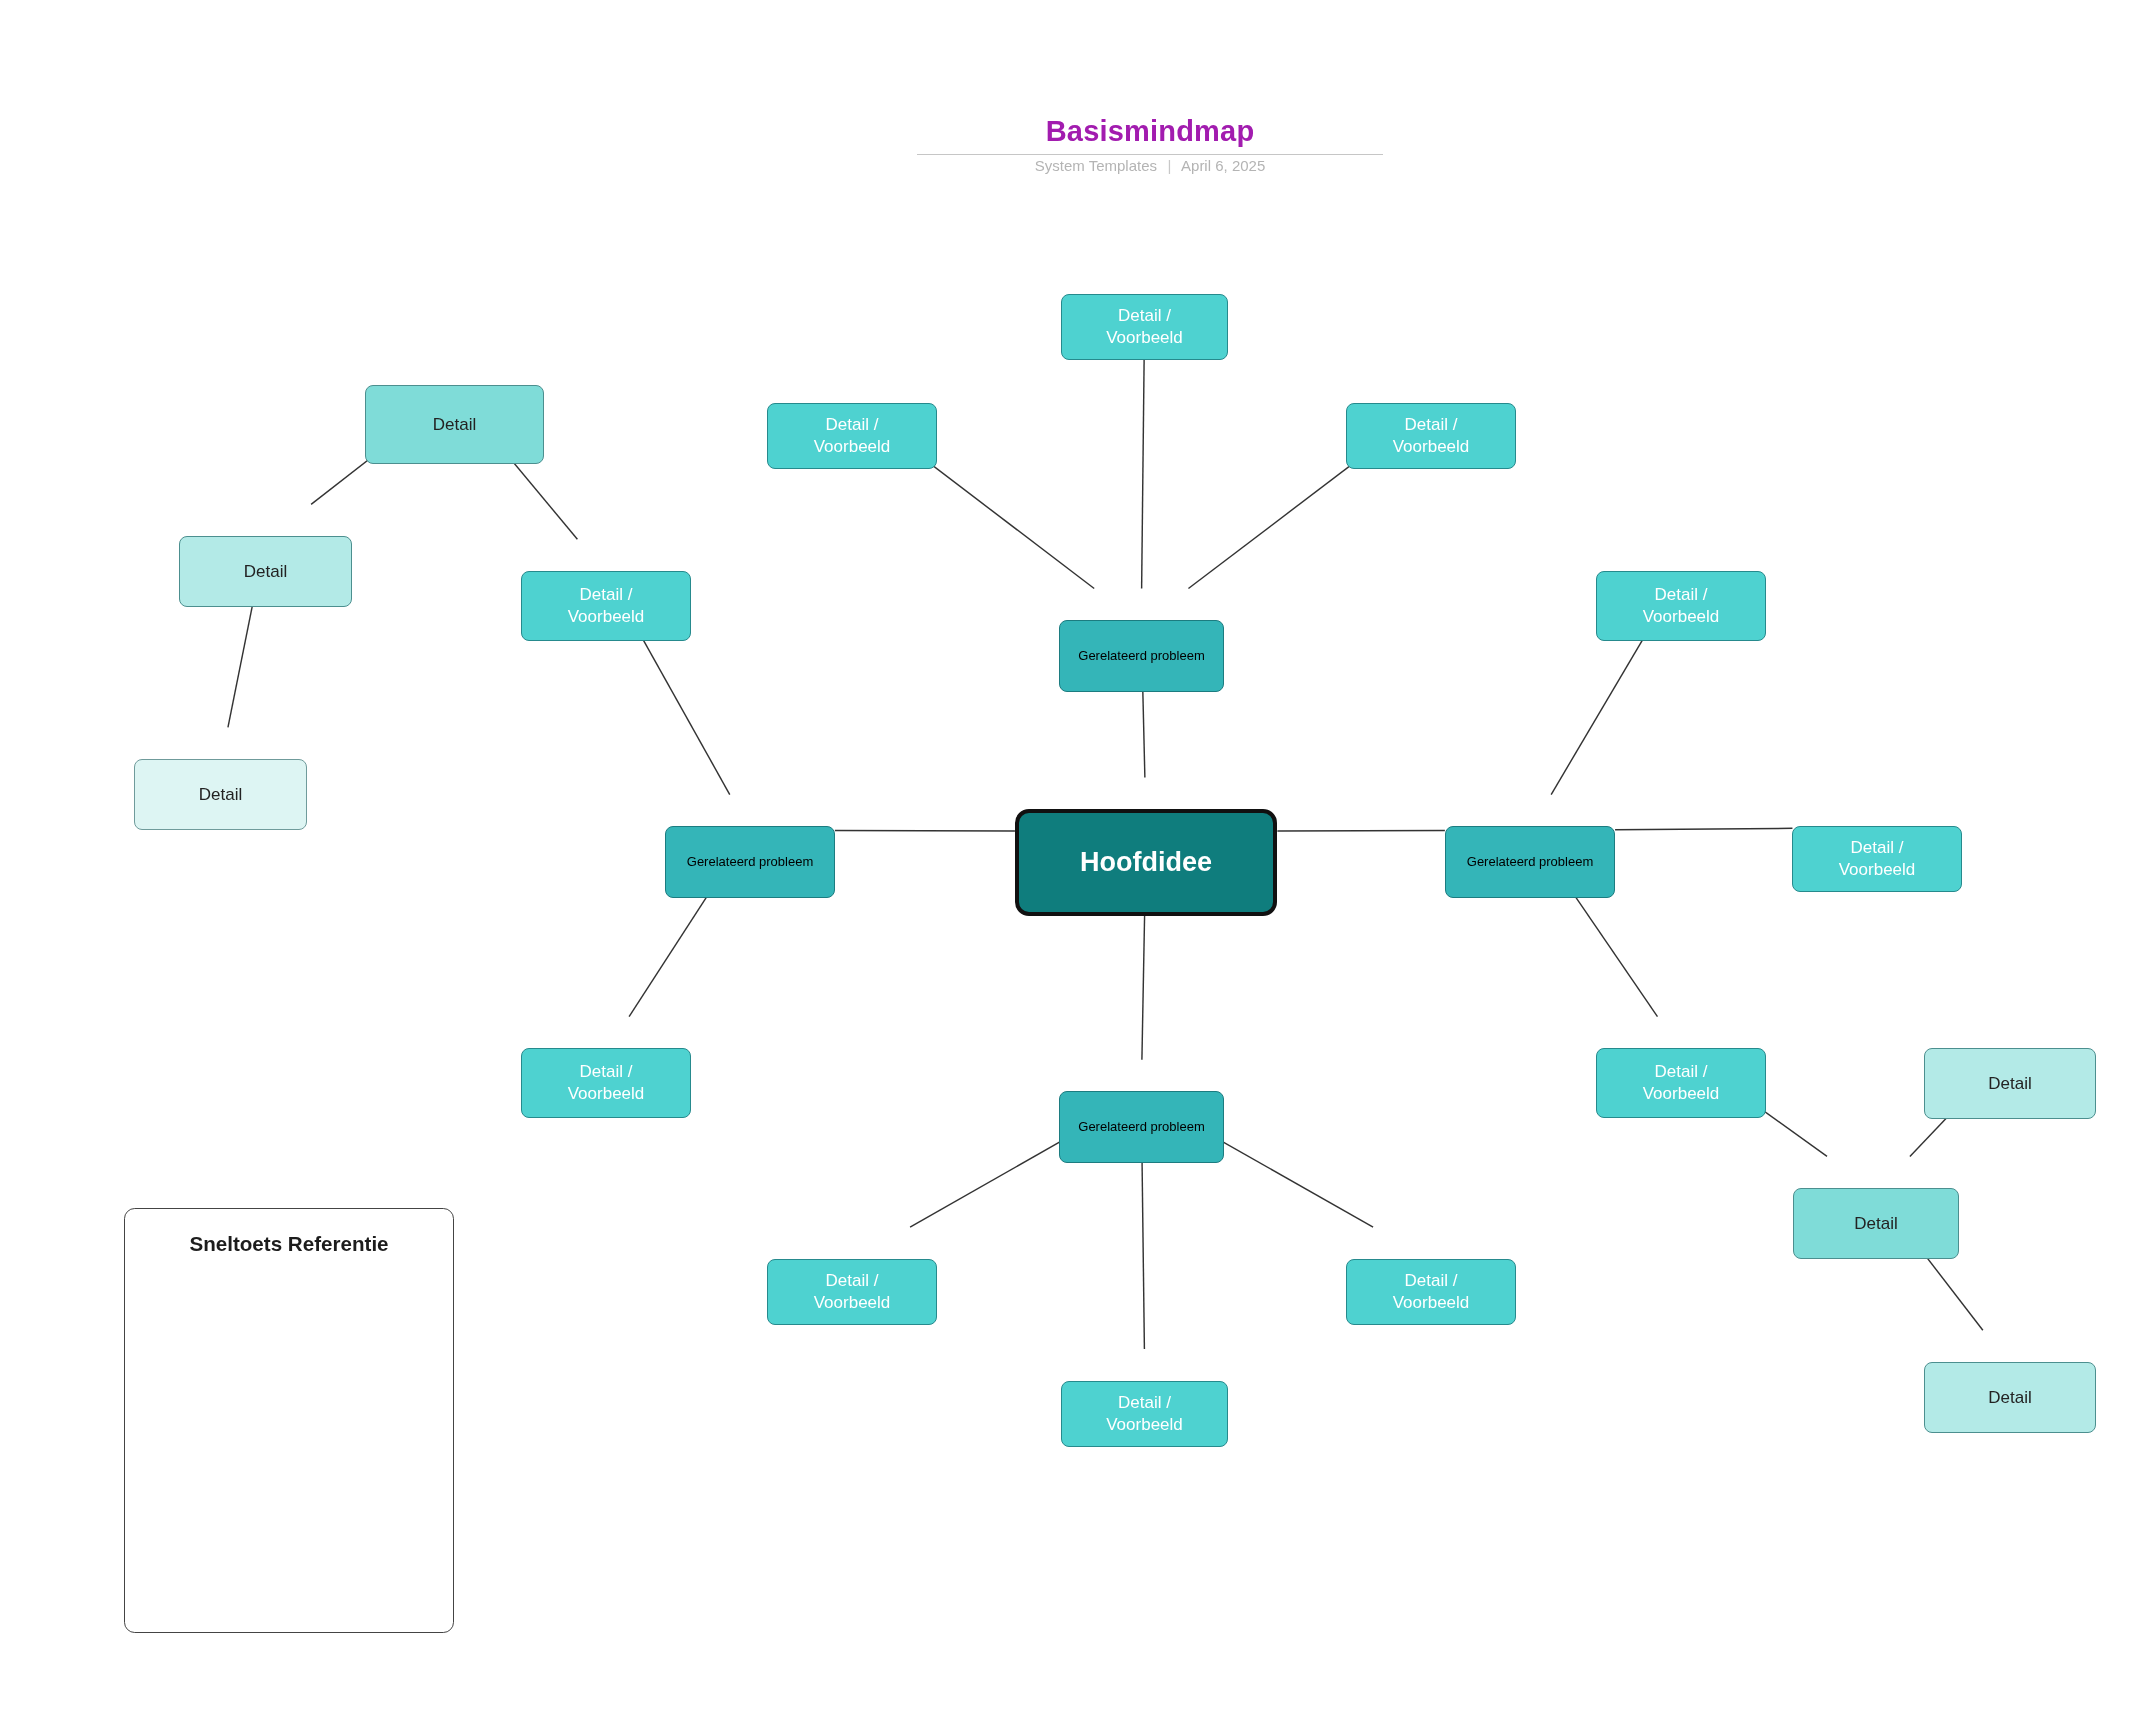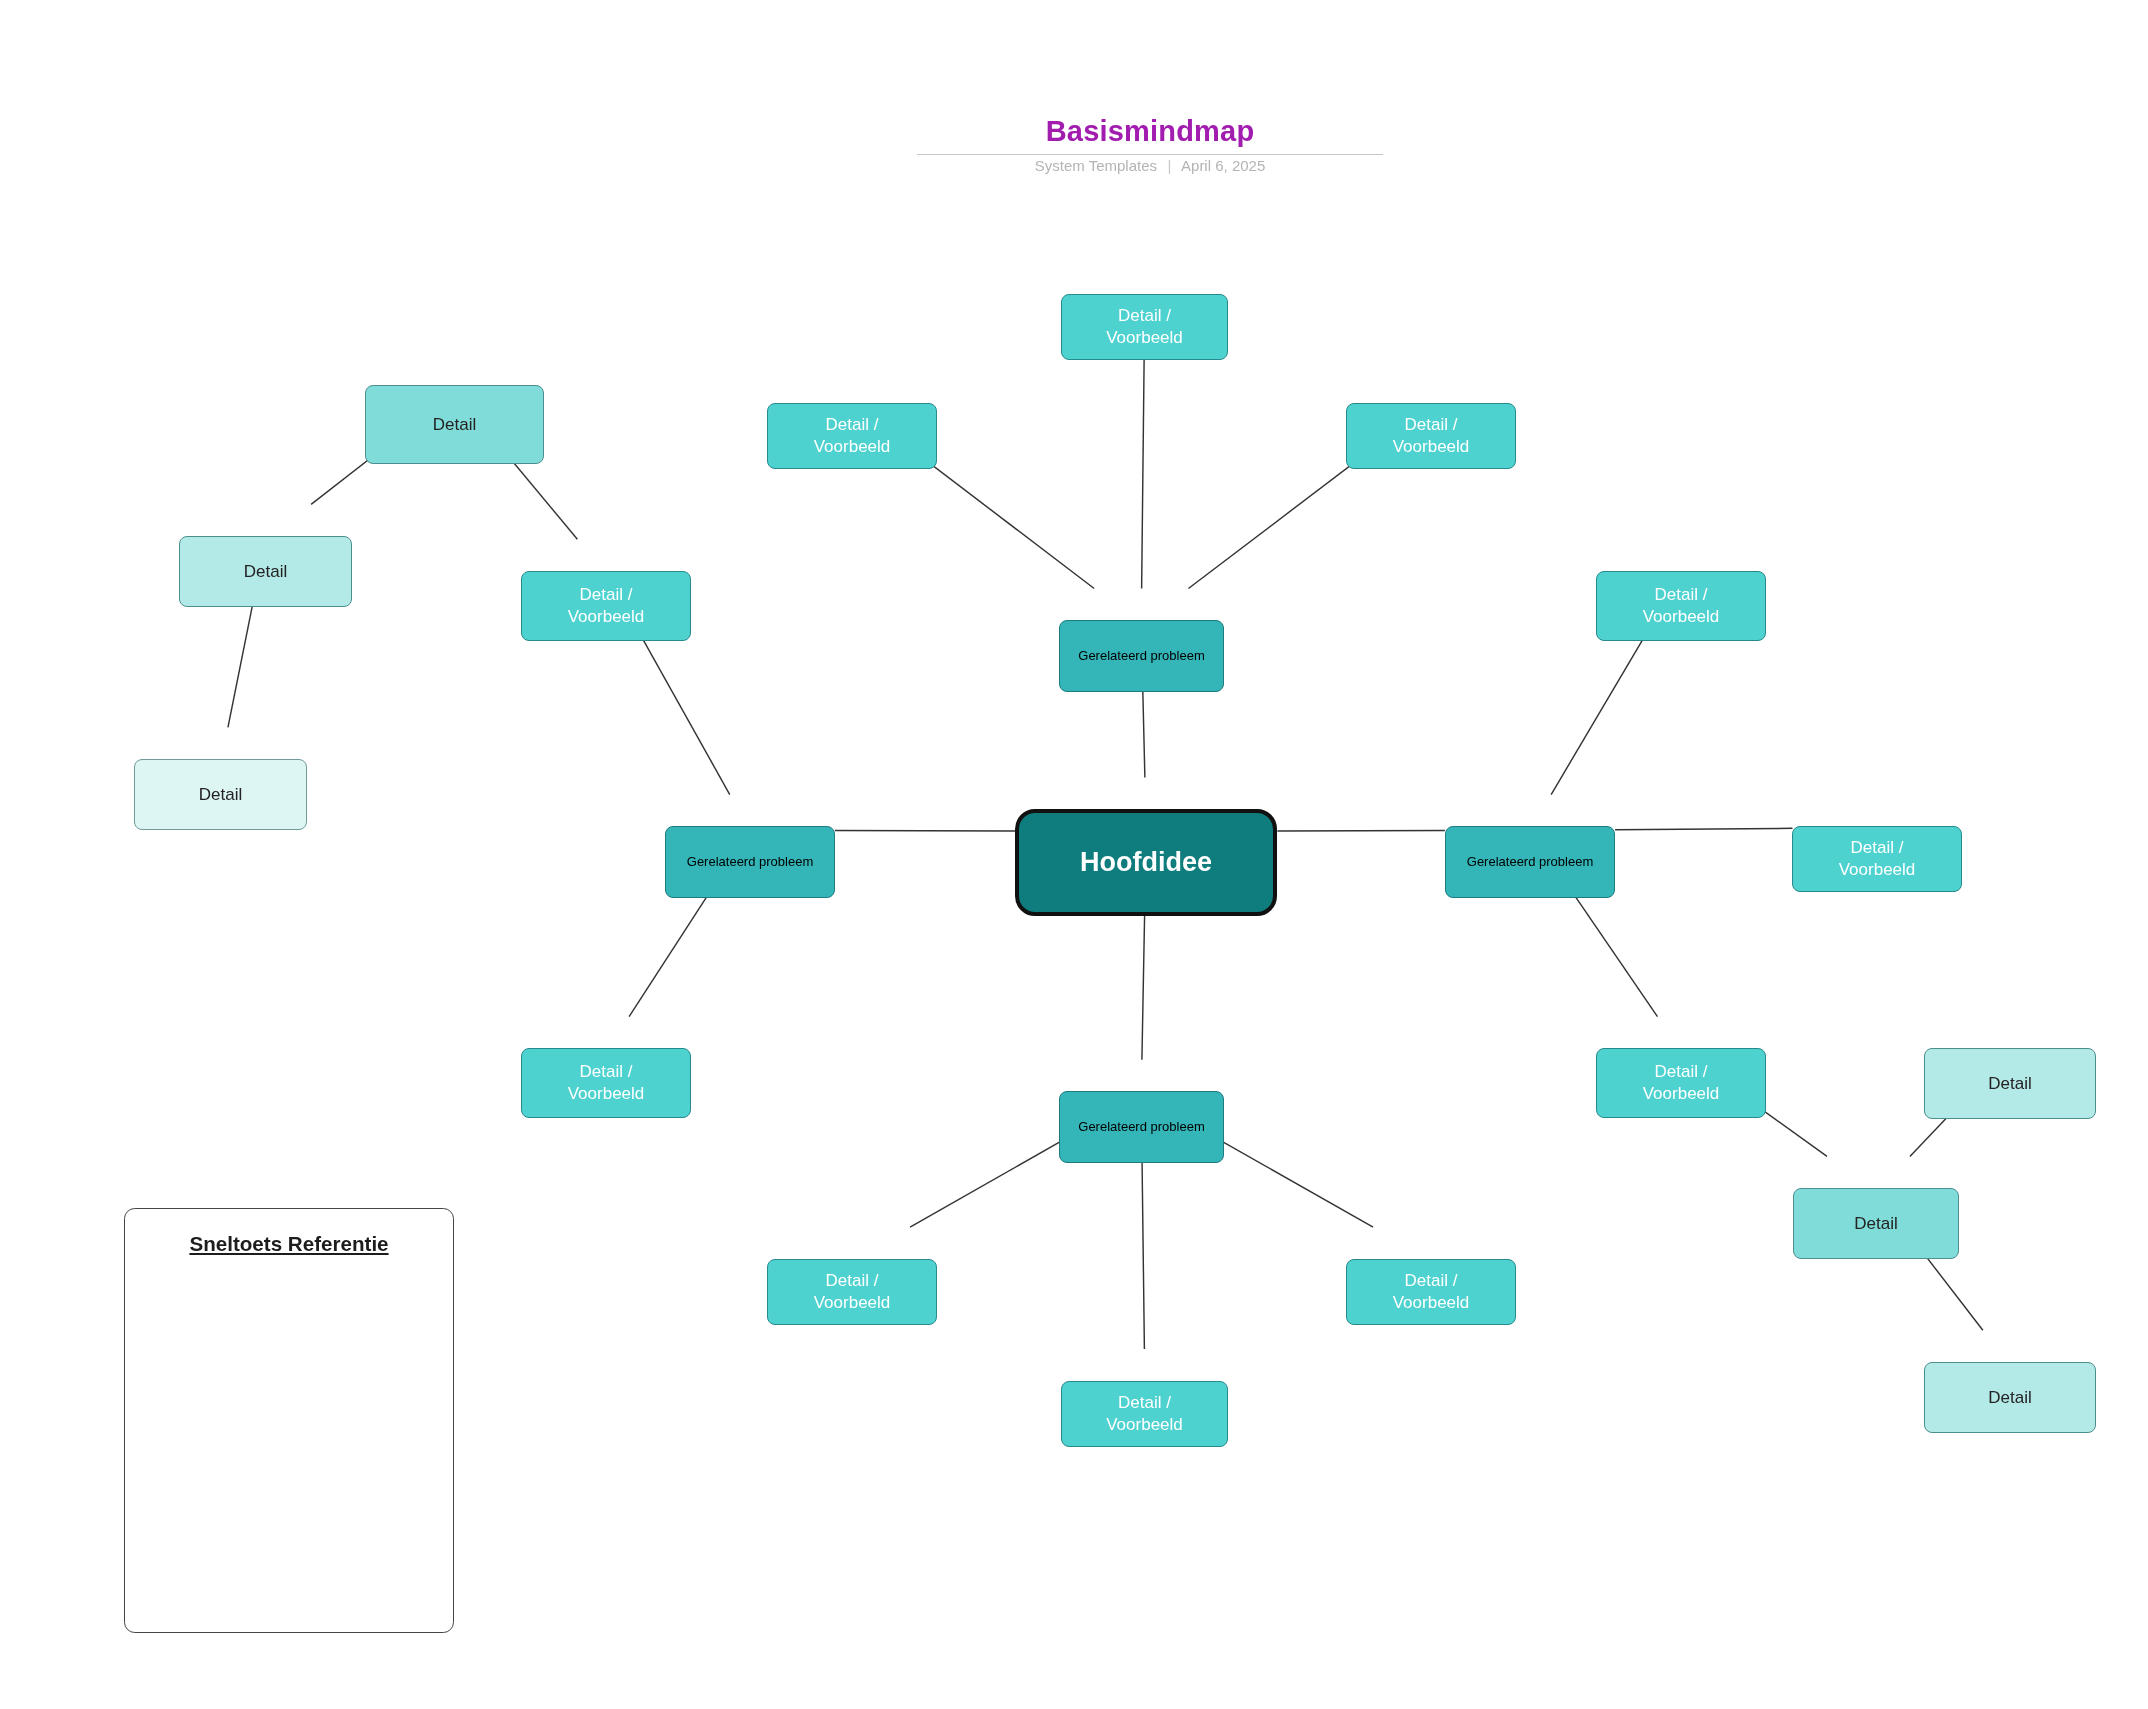--- a/index.html
+++ b/index.html
@@ -66,21 +66,21 @@
     line-height: 1.28;
     white-space: pre-line;
     margin-top: 32px;
   }
   .node.lvl-root {
     background: #0f7d7d;
     border: 4.5px solid #111111;
     color: #ffffff;
     font-size: 27px;
     font-weight: bold;
-    border-radius: 20px;
+    border-radius: 14px;
   }
   .node.lvl-branch {
     background: #34b5b8;
     border: 1.8px solid #1c7c80;
     color: #000000;
     font-size: 13px;
   }
   .node.lvl-leaf {
     background: #4ed2d0;
     border: 1.8px solid #268a8d;
@@ -120,21 +120,20 @@
     display: flex;
     flex-direction: column;
     align-items: center;
   }
   .legend-title {
     font-size: 20.6px;
     font-weight: bold;
     color: #1d1d1d;
     text-align: left;
     margin-bottom: 9px;
-    text-decoration: underline;
   }
   .legend-item {
     font-size: 18px;
     color: #1d1d1d;
     text-align: center;
     line-height: 1.35;
     margin-bottom: 24px;
     width: 100%;
   }
   .legend-item:last-child { margin-bottom: 0; }

